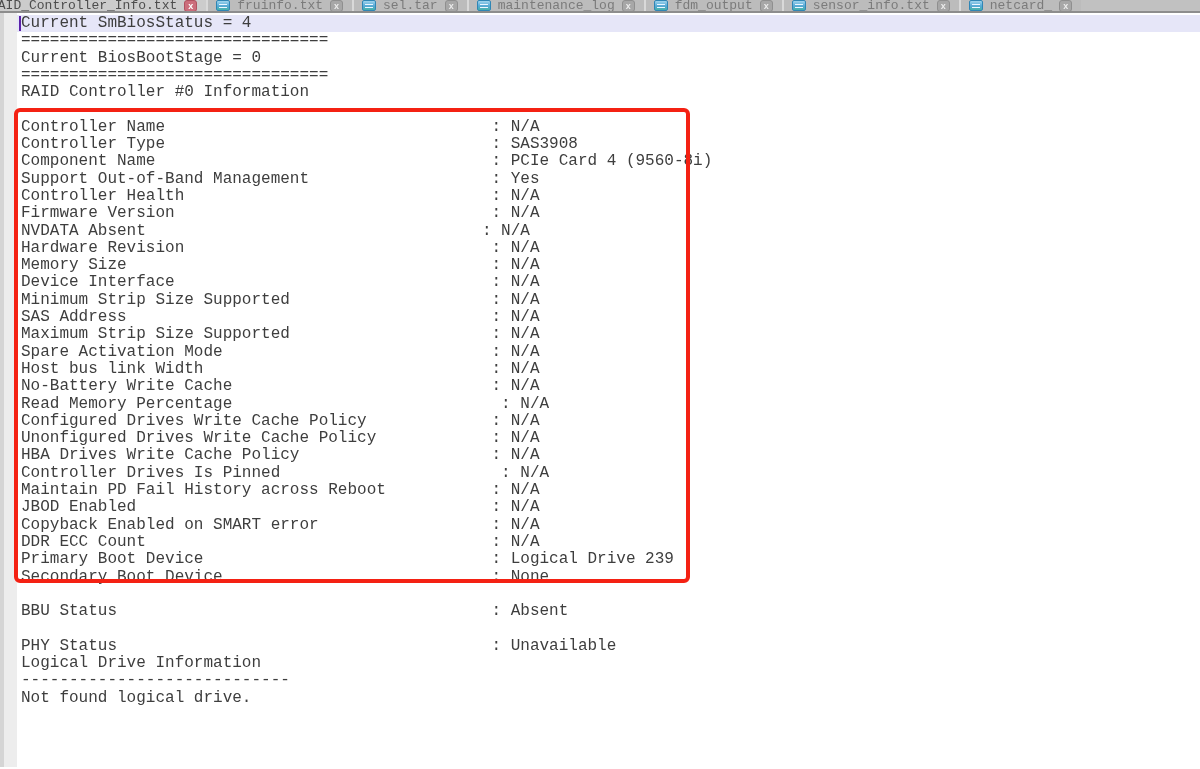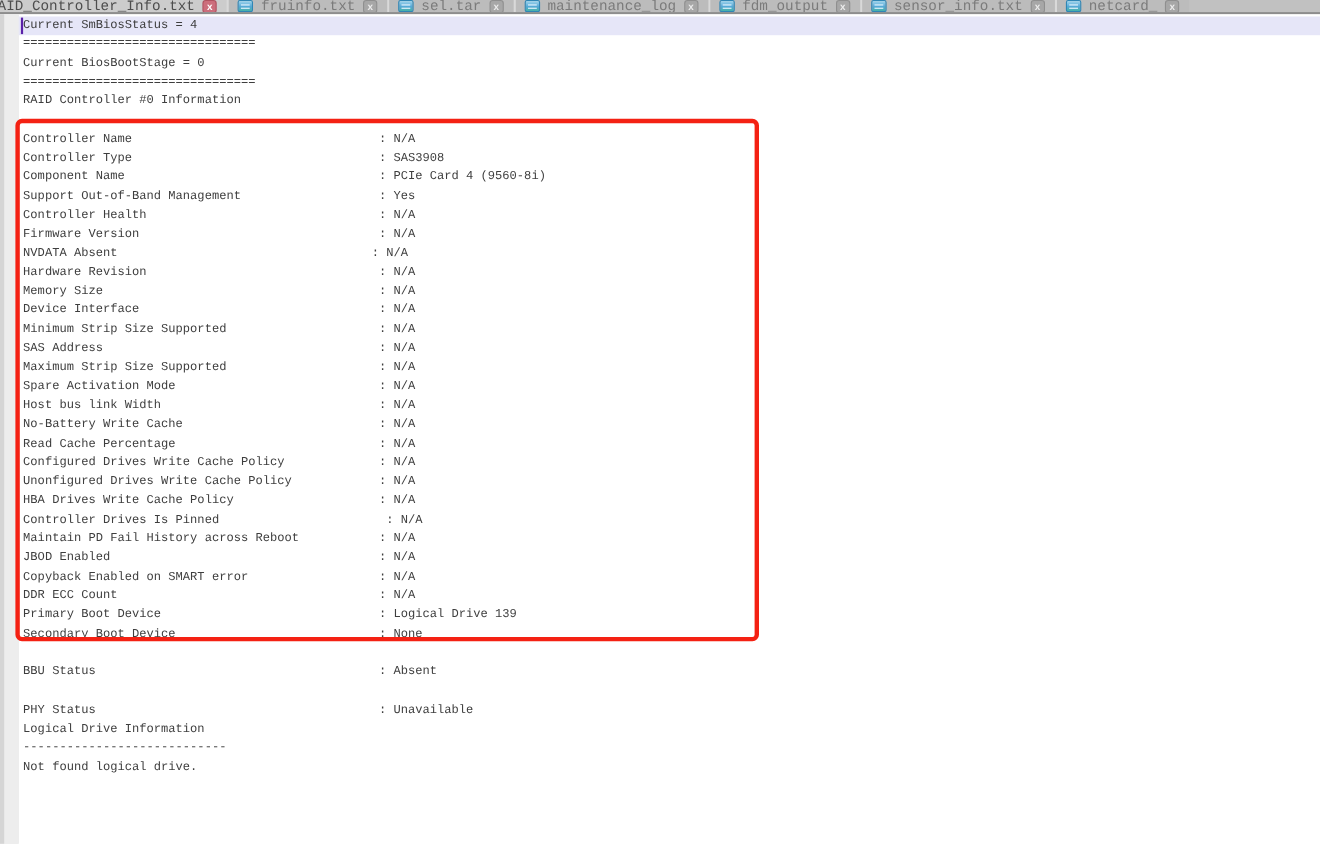--- a/index.html
+++ b/index.html
@@ -78,21 +78,21 @@
   .gutter {
     flex: 0 0 17px;
     background: #e9e9e9;
     box-shadow: inset -13px 0 0 #ededed, inset 4px 0 0 #d5d5d5;
   }
   .content {
     position: relative;
     flex: 1 1 auto;
     padding-top: 2px;
     color: #3e3e3e;
-    font-size: 11px;
+    font-size: 16px;
   }
   .line {
     position: relative;
     height: 17.3px;
     line-height: 17.3px;
     white-space: pre;
     padding-left: 4px;
   }
   .line.highlight { background: #e6e6f8; }
   .caret {
@@ -168,30 +168,30 @@
       <div class="line">NVDATA Absent                                   : N/A</div>
       <div class="line">Hardware Revision                                : N/A</div>
       <div class="line">Memory Size                                      : N/A</div>
       <div class="line">Device Interface                                 : N/A</div>
       <div class="line">Minimum Strip Size Supported                     : N/A</div>
       <div class="line">SAS Address                                      : N/A</div>
       <div class="line">Maximum Strip Size Supported                     : N/A</div>
       <div class="line">Spare Activation Mode                            : N/A</div>
       <div class="line">Host bus link Width                              : N/A</div>
       <div class="line">No-Battery Write Cache                           : N/A</div>
-      <div class="line">Read Cache Percentage                            : N/A</div>
+      <div class="line">Read Memory Percentage                            : N/A</div>
       <div class="line">Configured Drives Write Cache Policy             : N/A</div>
       <div class="line">Unonfigured Drives Write Cache Policy            : N/A</div>
       <div class="line">HBA Drives Write Cache Policy                    : N/A</div>
       <div class="line">Controller Drives Is Pinned                       : N/A</div>
       <div class="line">Maintain PD Fail History across Reboot           : N/A</div>
       <div class="line">JBOD Enabled                                     : N/A</div>
       <div class="line">Copyback Enabled on SMART error                  : N/A</div>
       <div class="line">DDR ECC Count                                    : N/A</div>
-      <div class="line">Primary Boot Device                              : Logical Drive 139</div>
+      <div class="line">Primary Boot Device                              : Logical Drive 239</div>
       <div class="line">Secondary Boot Device                            : None</div>
       <div class="line"> </div>
       <div class="line">BBU Status                                       : Absent</div>
       <div class="line"> </div>
       <div class="line">PHY Status                                       : Unavailable</div>
       <div class="line">Logical Drive Information</div>
       <div class="line">----------------------------</div>
       <div class="line">Not found logical drive.</div>
     </div>
 </div>

